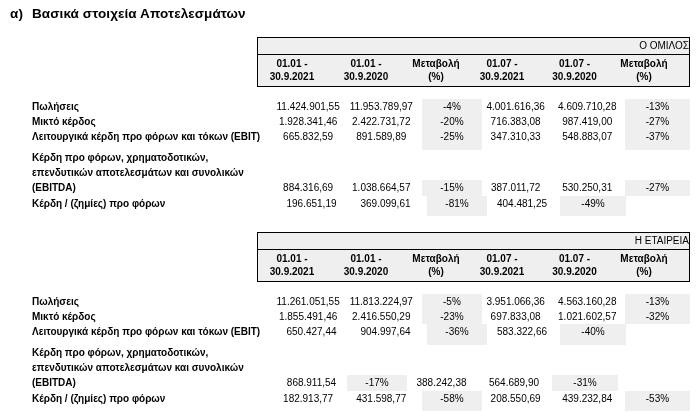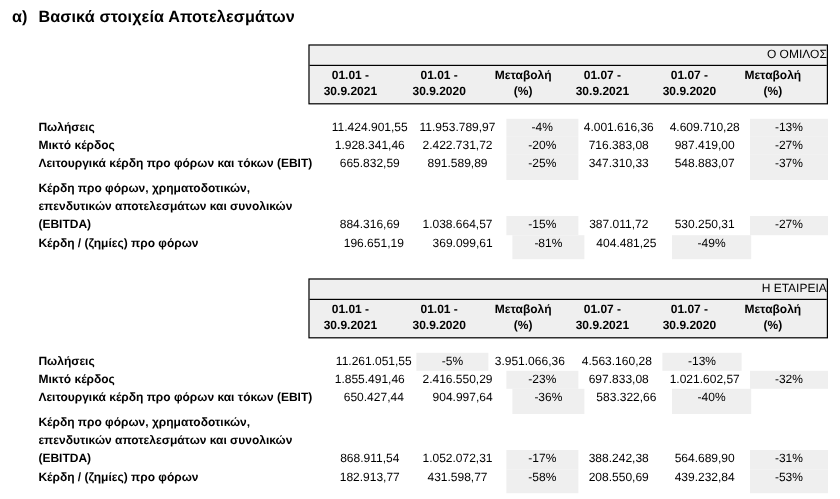--- a/index.html
+++ b/index.html
@@ -165,20 +165,21 @@
             <span>Μεταβολή</span>
             <span>(%)</span>
           </div>
         <div class="hc c7"></div>
       </div>
     </div>
     <div class="data">
       <div class="row r-std">
         <div class="cl label">Πωλήσεις</div>
         <div class="cl num c1">11.261.051,55</div>
+        <div class="cl num c2">11.813.224,97</div>
         <div class="cl pct c3 shaded">-5%</div>
         <div class="cl num c4">3.951.066,36</div>
         <div class="cl num c5">4.563.160,28</div>
         <div class="cl pct c6 shaded">-13%</div>
       </div>
       <div class="row r-std">
         <div class="cl label">Μικτό κέρδος</div>
         <div class="cl num c1">1.855.491,46</div>
         <div class="cl num c2">2.416.550,29</div>
         <div class="cl pct c3 shaded">-23%</div>
@@ -199,21 +200,20 @@
         <div class="cl num c1"></div>
         <div class="cl num c2"></div>
         <div class="cl pct c3"></div>
         <div class="cl num c4"></div>
         <div class="cl num c5"></div>
         <div class="cl pct c6"></div>
       </div>
       <div class="row r-ebitda">
         <div class="cl label">(EBITDA)</div>
         <div class="cl num c1">868.911,54</div>
-        <div class="cl num c2">1.052.072,31</div>
         <div class="cl pct c3 shaded">-17%</div>
         <div class="cl num c4">388.242,38</div>
         <div class="cl num c5">564.689,90</div>
         <div class="cl pct c6 shaded">-31%</div>
       </div>
       <div class="row r-last">
         <div class="cl label">Κέρδη / (ζημίες) προ φόρων</div>
         <div class="cl num c1">182.913,77</div>
         <div class="cl num c2">431.598,77</div>
         <div class="cl pct c3 shaded">-58%</div>

